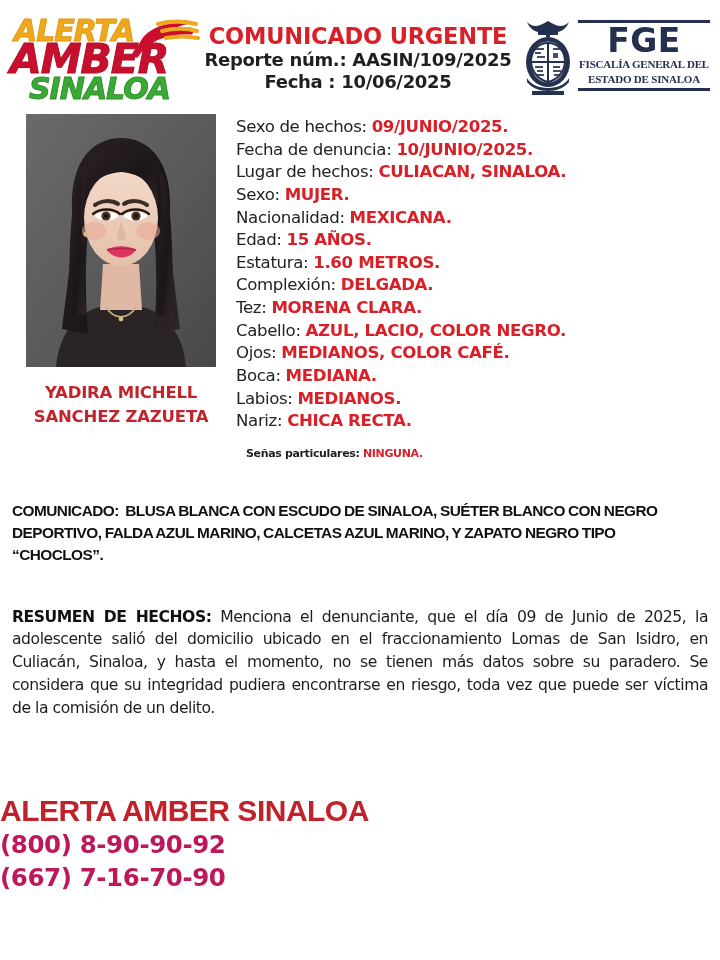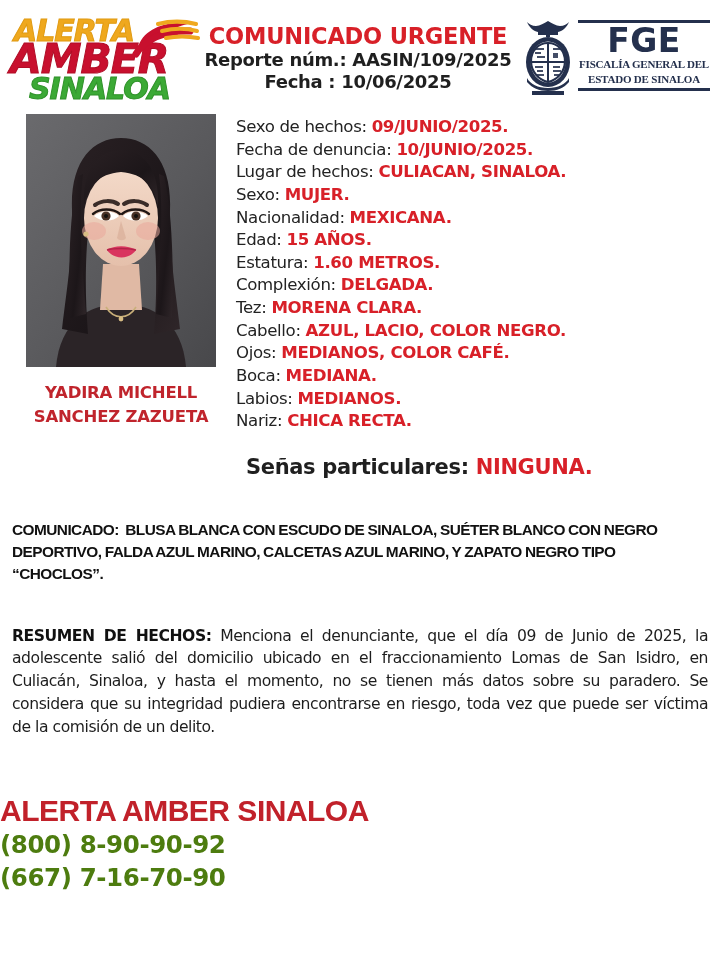--- a/index.html
+++ b/index.html
@@ -185,24 +185,24 @@
     line-height: 1.365;
     color: #232323;
     white-space: nowrap;
     letter-spacing: -0.35px;
   }
   .detail-row .val {
     font-weight: bold;
     color: #D82028;
   }
   .senas {
-    margin-top: 22px;
+    margin-top: 14px;
     padding-left: 10px;
     font-family: "DejaVu Sans", sans-serif;
-    font-size: 21px;
+    font-size: 11px;
     font-weight: bold;
     color: #1f1f1f;
     letter-spacing: -0.35px;
   }
   .senas .val { color: #D82028; }
 
   
   .vestimenta {
     margin: 40px 12px 0 12px;
     font-family: "Liberation Sans", sans-serif;
@@ -240,21 +240,21 @@
     font-size: 30px;
     font-weight: bold;
     color: #C1212A;
     letter-spacing: -0.5px;
     line-height: 1.2;
   }
   .footer-phone {
     font-family: "DejaVu Sans", sans-serif;
     font-size: 24.5px;
     font-weight: bold;
-    color: #4d7c0f;
+    color: #be185d;
     line-height: 1.32;
     letter-spacing: -0.4px;
   }
 </style>
 </head>
 <body>
 
 <div class="page">
 
   <div class="header">

